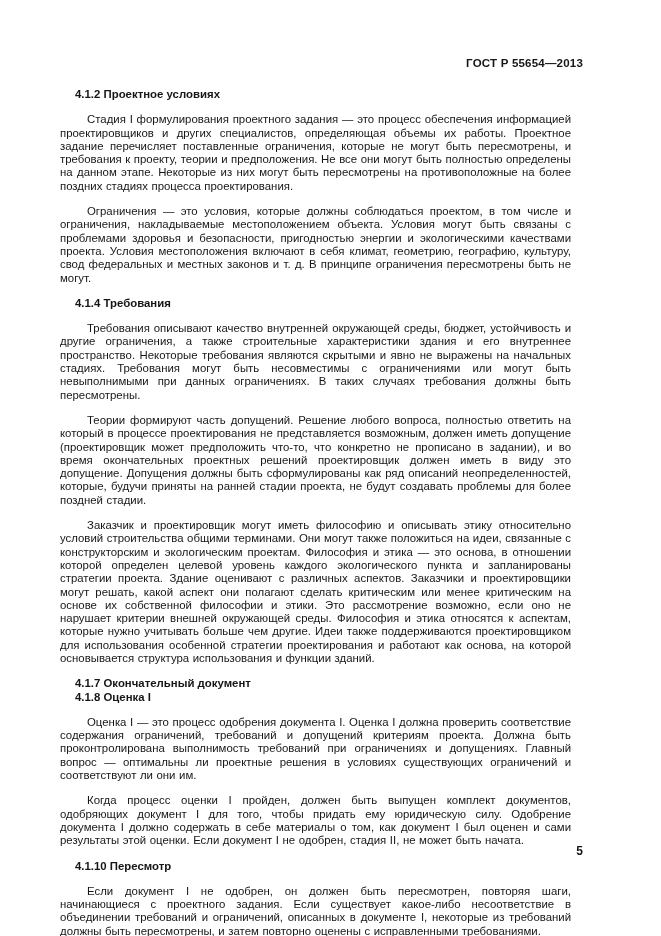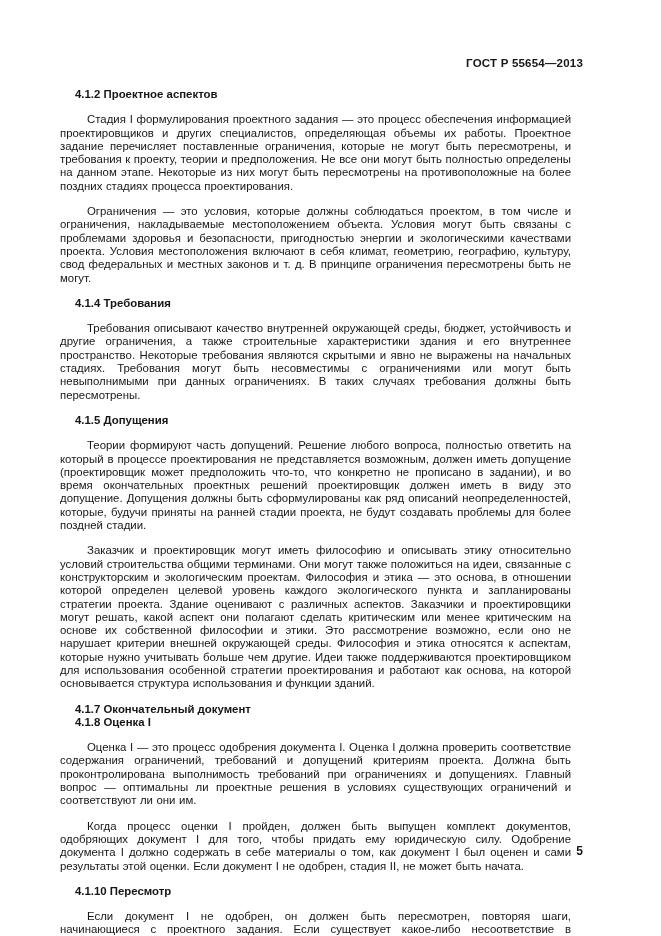--- a/index.html
+++ b/index.html
@@ -64,35 +64,34 @@
 </head>
 <body>
 
 <div class="page">
 
   <div class="doc-header">ГОСТ Р 55654—2013</div>
 
   <div class="content">
 
     <div class="section">
-      <h3>4.1.2 Проектное аспектов</h3>
+      <h3>4.1.2 Проектное условиях</h3>
       <p>Стадия I формулирования проектного задания — это процесс обеспечения информацией проектировщиков и других специалистов, определяющая объемы их работы. Проектное задание перечисляет поставленные ограничения, которые не могут быть пересмотрены, и требования к проекту, теории и предположения. Не все они могут быть полностью определены на данном этапе. Некоторые из них могут быть пересмотрены на противоположные на более поздних стадиях процесса проектирования.</p>
     </div>
 
     <div class="section">
       <p>Ограничения — это условия, которые должны соблюдаться проектом, в том числе и ограничения, накладываемые местоположением объекта. Условия могут быть связаны с проблемами здоровья и безопасности, пригодностью энергии и экологическими качествами проекта. Условия местоположения включают в себя климат, геометрию, географию, культуру, свод федеральных и местных законов и т. д. В принципе ограничения пересмотрены быть не могут.</p>
     </div>
 
     <div class="section">
       <h3>4.1.4 Требования</h3>
       <p>Требования описывают качество внутренней окружающей среды, бюджет, устойчивость и другие ограничения, а также строительные характеристики здания и его внутреннее пространство. Некоторые требования являются скрытыми и явно не выражены на начальных стадиях. Требования могут быть несовместимы с ограничениями или могут быть невыполнимыми при данных ограничениях. В таких случаях требования должны быть пересмотрены.</p>
     </div>
 
     <div class="section">
-      <h3>4.1.5 Допущения</h3>
       <p>Теории формируют часть допущений. Решение любого вопроса, полностью ответить на который в процессе проектирования не представляется возможным, должен иметь допущение (проектировщик может предположить что-то, что конкретно не прописано в задании), и во время окончательных проектных решений проектировщик должен иметь в виду это допущение. Допущения должны быть сформулированы как ряд описаний неопределенностей, которые, будучи приняты на ранней стадии проекта, не будут создавать проблемы для более поздней стадии.</p>
     </div>
 
     <div class="section">
       <p>Заказчик и проектировщик могут иметь философию и описывать этику относительно условий строительства общими терминами. Они могут также положиться на идеи, связанные с конструкторским и экологическим проектам. Философия и этика — это основа, в отношении которой определен целевой уровень каждого экологического пункта и запланированы стратегии проекта. Здание оценивают с различных аспектов. Заказчики и проектировщики могут решать, какой аспект они полагают сделать критическим или менее критическим на основе их собственной философии и этики. Это рассмотрение возможно, если оно не нарушает критерии внешней окружающей среды. Философия и этика относятся к аспектам, которые нужно учитывать больше чем другие. Идеи также поддерживаются проектировщиком для использования особенной стратегии проектирования и работают как основа, на которой основывается структура использования и функции зданий.</p>
     </div>
 
     <div class="section">
       <h3>4.1.7 Окончательный документ</h3>
     </div>

